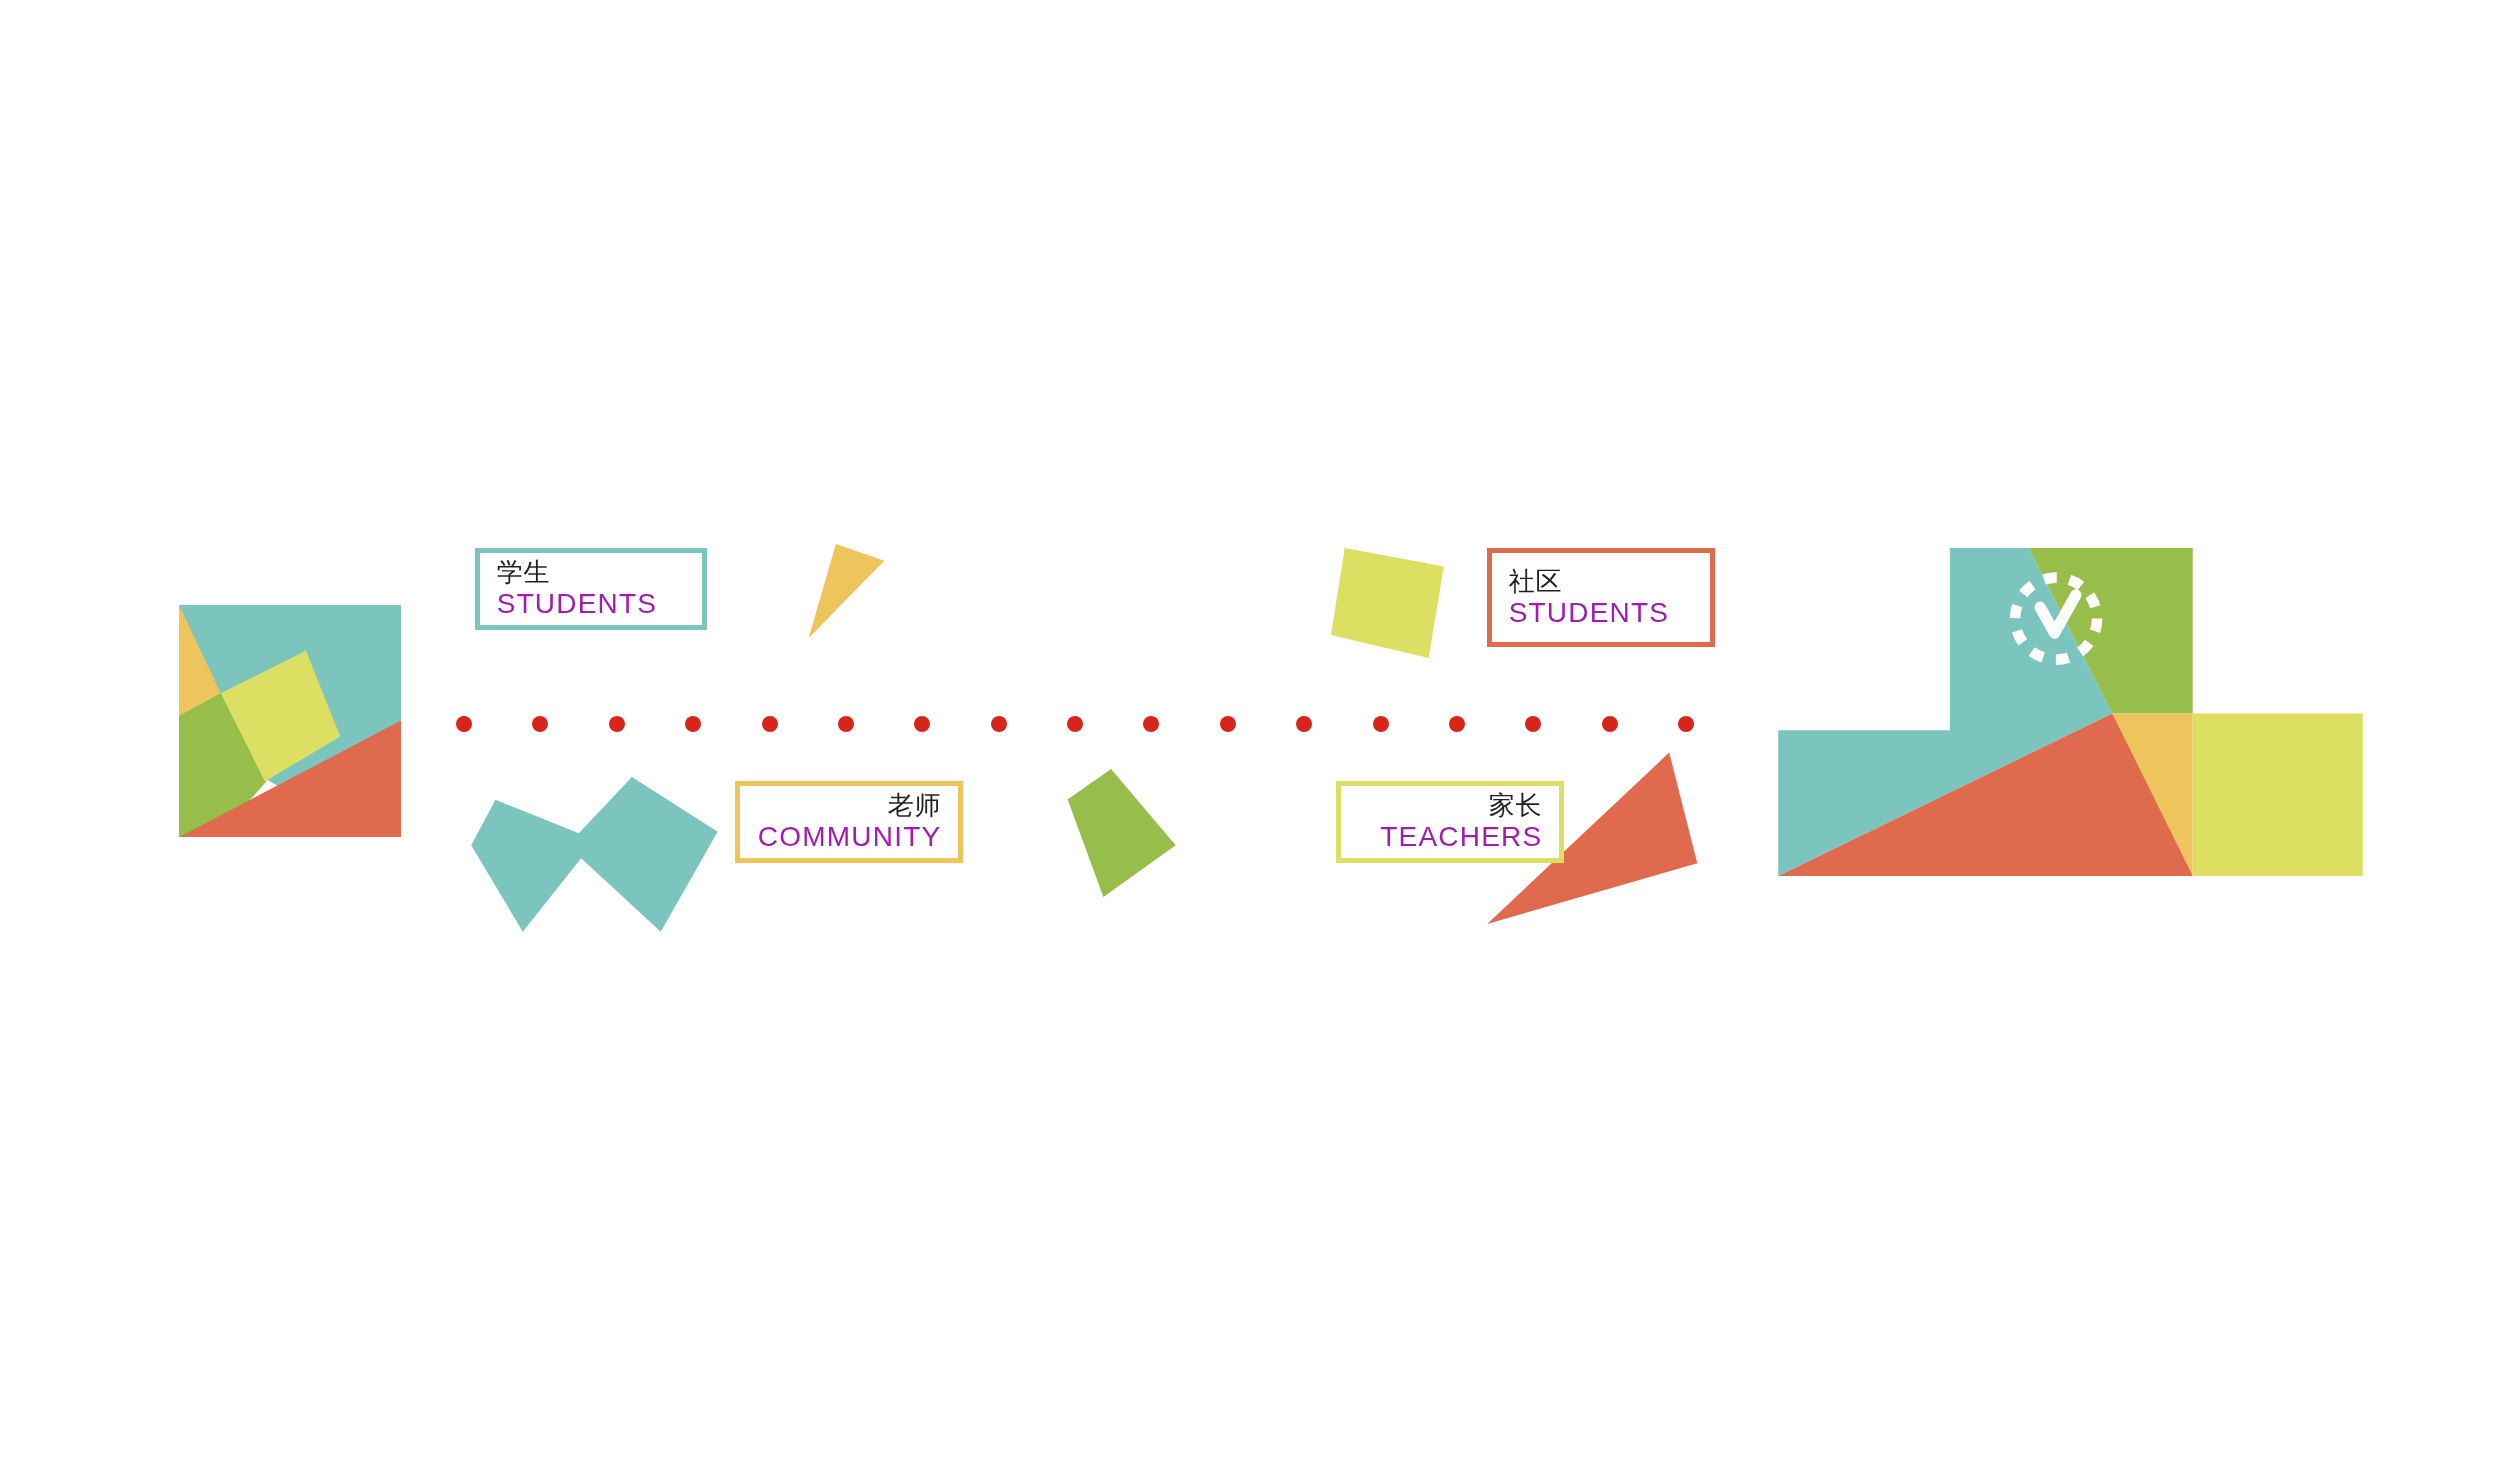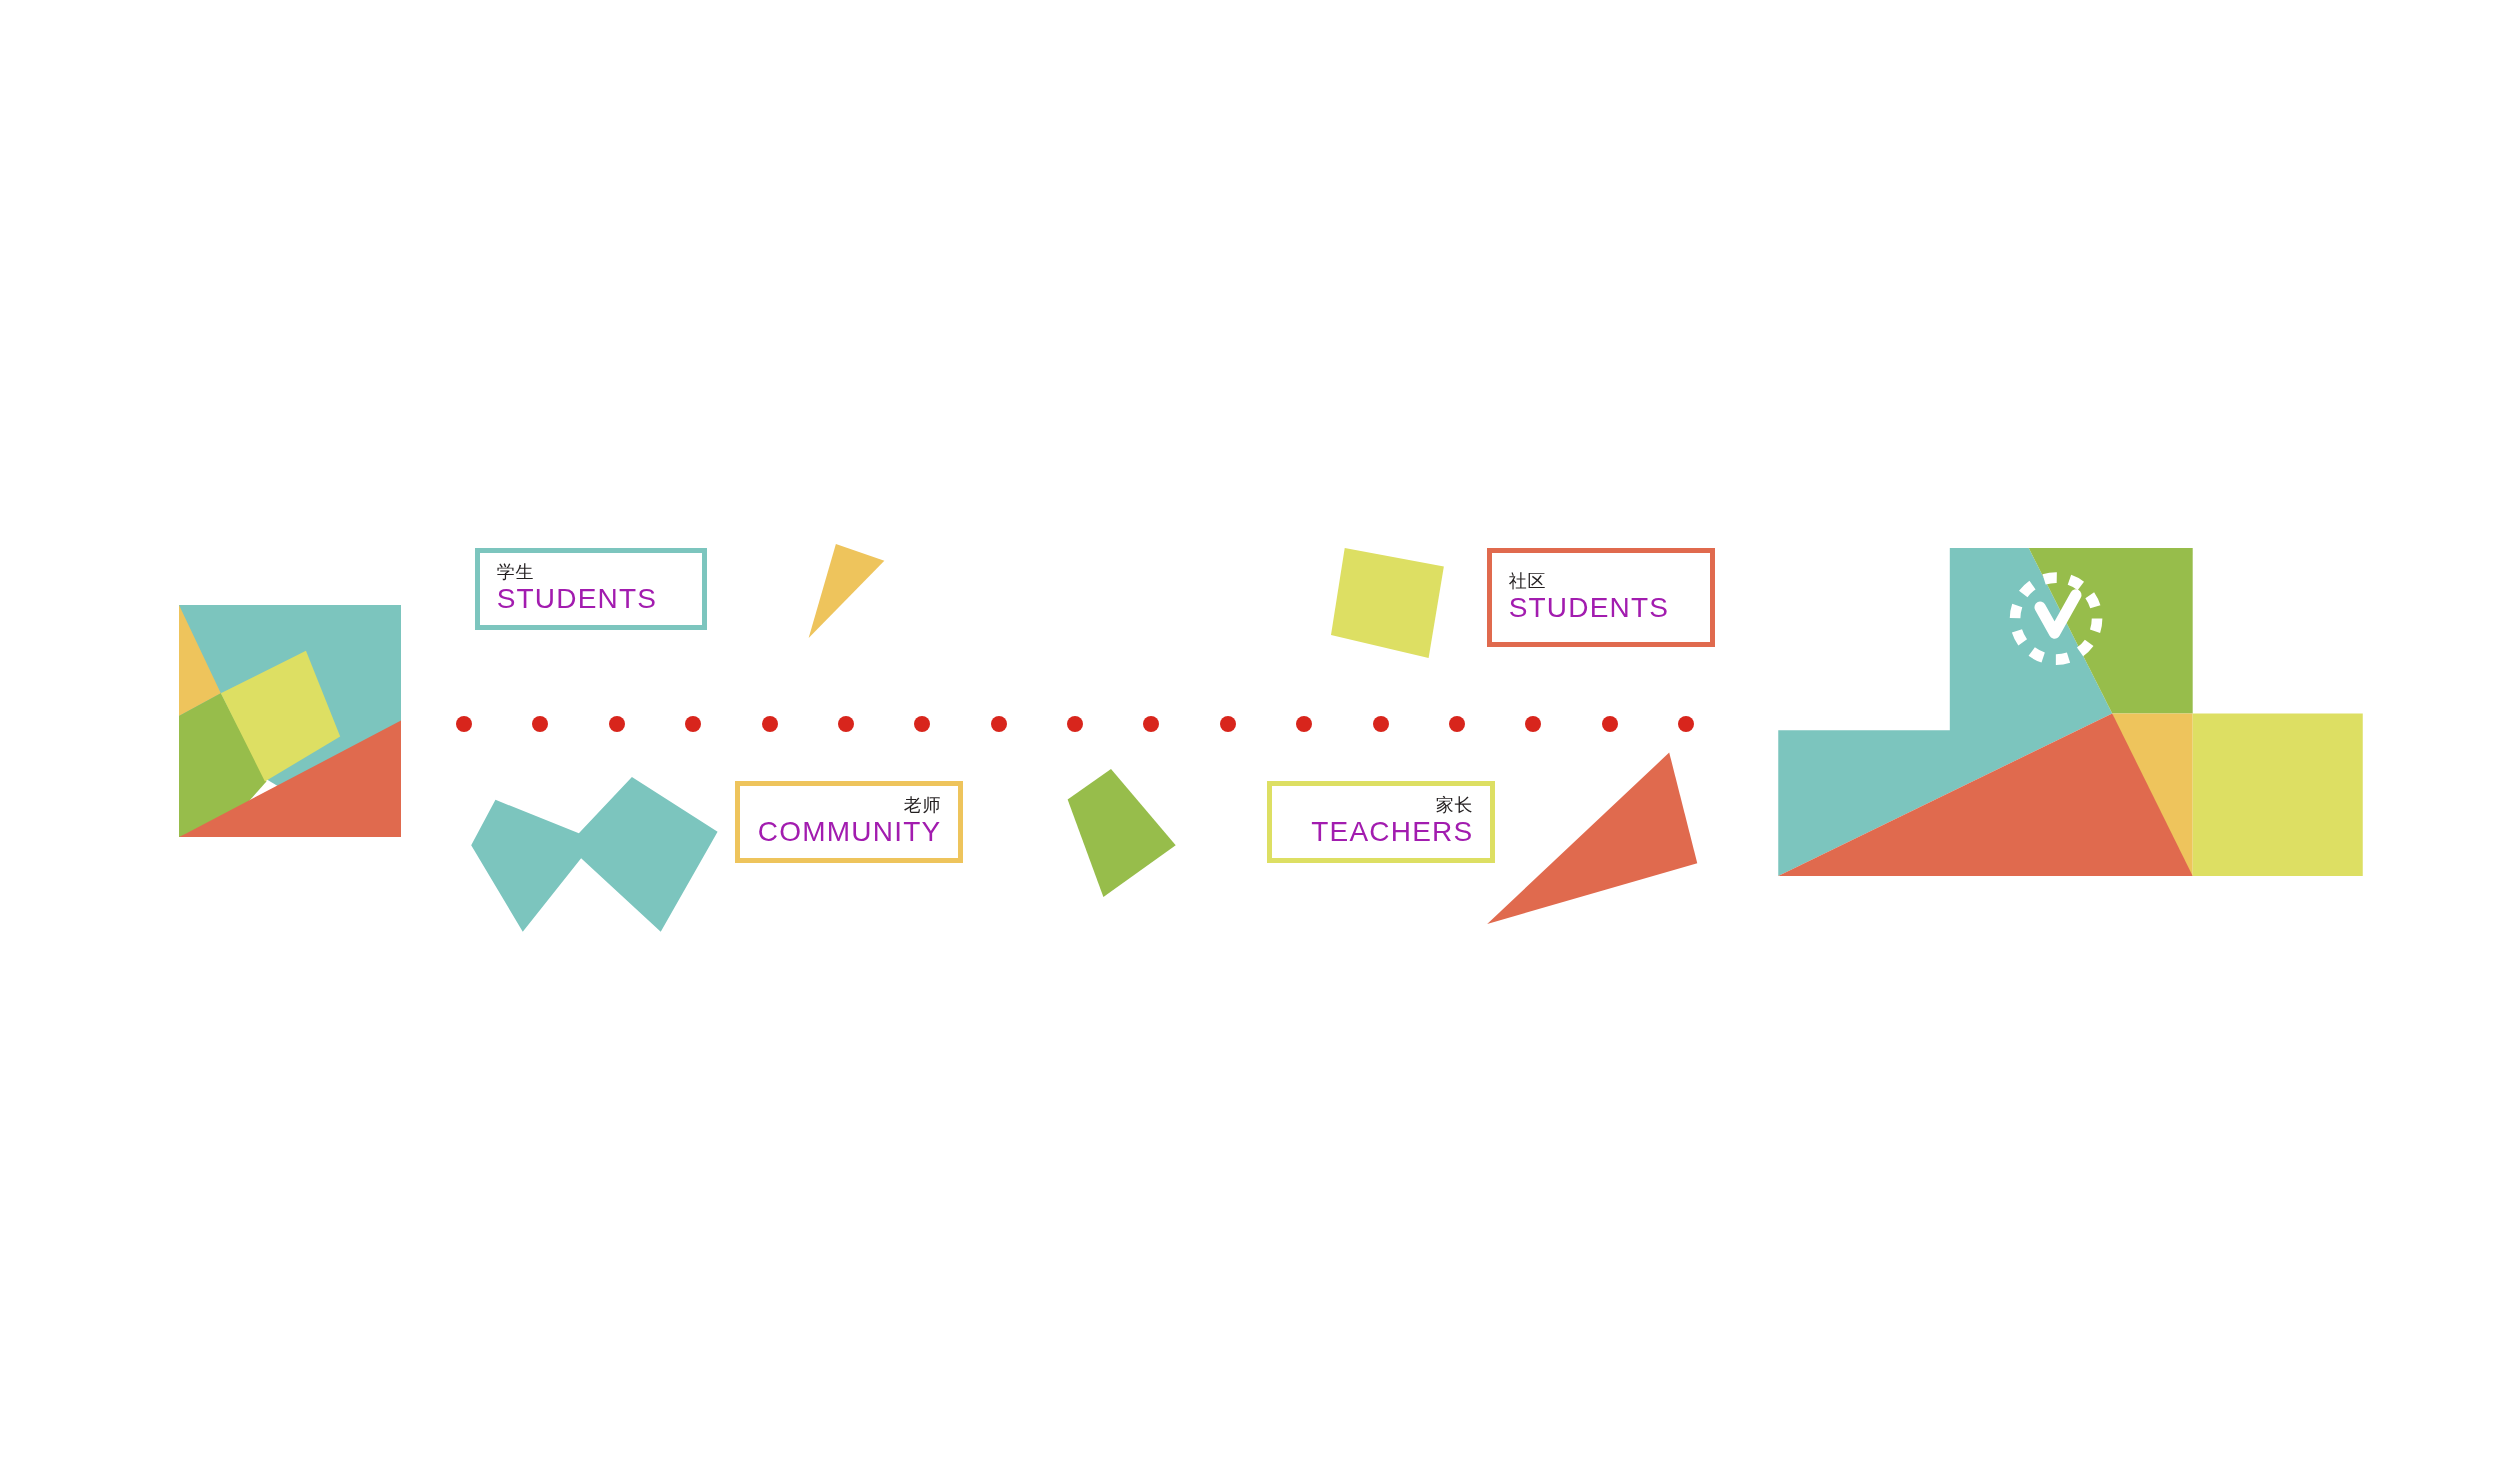--- a/index.html
+++ b/index.html
@@ -29,21 +29,21 @@
   .label-box {
     position: absolute;
     box-sizing: border-box;
     background: #ffffff;
     display: flex;
     flex-direction: column;
     justify-content: center;
     padding: 7.6px 16.7px;
   }
   .label-box .cn {
-    font-size: 18px;
+    font-size: 26px;
     line-height: 1.18;
     color: #231f20;
     font-weight: 400;
     letter-spacing: 0.8px;
     white-space: nowrap;
   }
   .label-box .en {
     font-size: 28px;
     line-height: 1.16;
     color: #a21caf;
@@ -51,21 +51,21 @@
     letter-spacing: 1.2px;
     white-space: nowrap;
   }
   .align-left  { align-items: flex-start; text-align: left; }
   .align-right { align-items: flex-end;   }
 
   #box-students       { left: 475px;  top: 548px;  width: 232px; height: 82px; border: 5.3px solid #7CC5BE; }
   #box-administrators { left: 978px; top: 548px;  width: 308px; height: 82px; border: 5.3px solid #97BD4B; }
   #box-community      { left: 1487px; top: 548px;  width: 228px; height: 99px; border: 5.3px solid #E06A4E; }
   #box-teachers       { left: 735px;  top: 781px; width: 228px; height: 82px; border: 5.3px solid #EEC45C; }
-  #box-parents        { left: 1267px; top: 781px; width: 228px; height: 82px; border: 5.3px solid #DDDF63; }
+  #box-parents        { left: 1336px; top: 781px; width: 228px; height: 82px; border: 5.3px solid #DDDF63; }
 
   .dot-row {
     position: absolute;
     left: 456px;
     top: 716px;
     width: 1238px;
     height: 16.7px;
     display: flex;
     justify-content: space-between;
     align-items: center;

